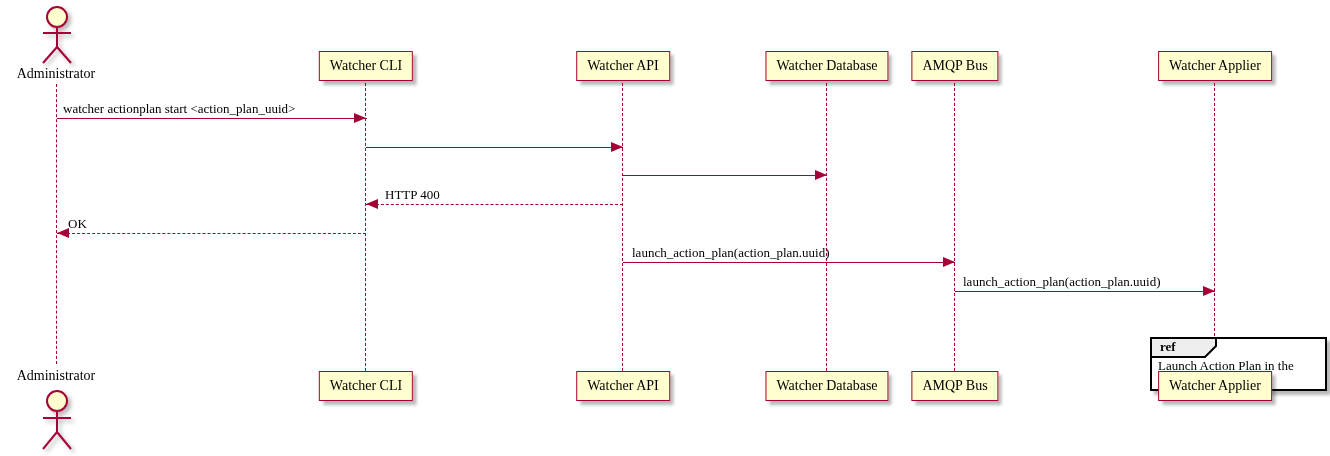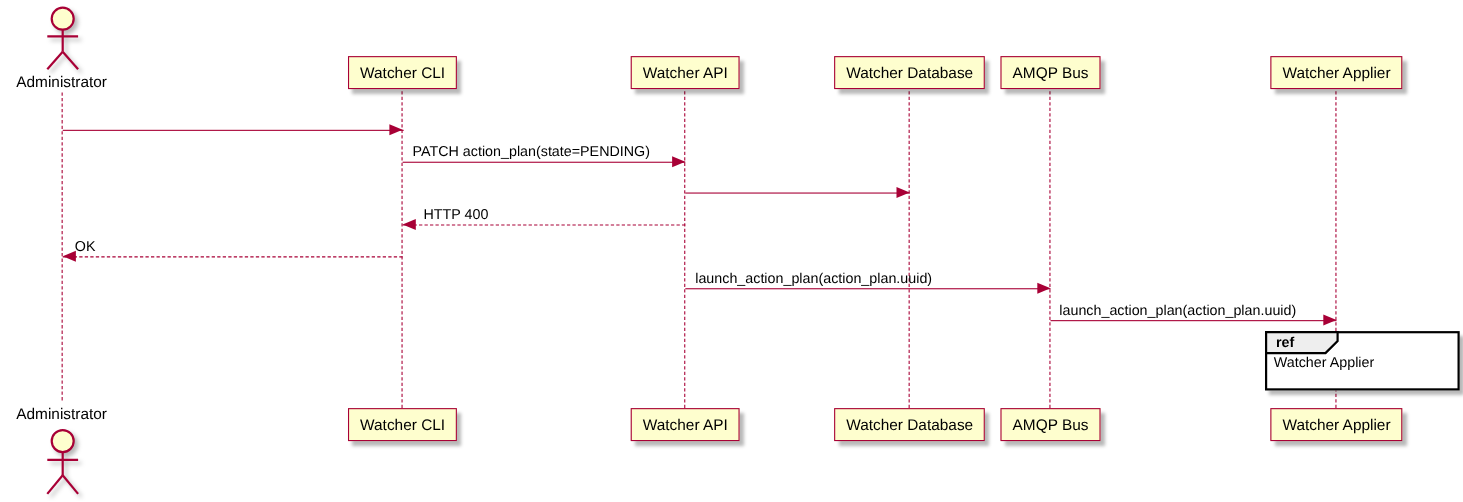--- a/index.html
+++ b/index.html
@@ -1,38 +1,39 @@
 <!DOCTYPE html>
 <html><head>
 <meta charset="utf-8">
 <style>
   html,body { margin:0; padding:0; background:#ffffff; }
   .diagram {
     position:relative; width:1330px; height:456px; background:#ffffff;
-    font-family:Liberation Sans, sans-serif; color:#000; overflow:hidden;
+    font-family:Liberation Serif, serif; color:#000; overflow:hidden;
   }
   .lifeline { position:absolute; width:0; border-left:1px dashed #A80036; }
   .pbox {
     position:absolute; transform:translateX(-50%);
     background:#FEFECE; border:1.5px solid #A80036;
     height:28px; line-height:28px; padding:0 10px;
     font-size:14px; color:#000; white-space:nowrap;
     box-shadow:4px 4px 3px rgba(0,0,0,0.28);
   }
   .actor-label { position:absolute; transform:translateX(-50%); font-size:14px; color:#000; white-space:nowrap; }
   .actor-svg { position:absolute; filter:drop-shadow(3px 3px 2px rgba(0,0,0,0.28)); }
   .msg-label { position:absolute; font-size:13px; height:15px; line-height:15px; color:#000; white-space:nowrap; }
   .msg-line { position:absolute; height:0; border-top:1px solid #A80036; }
   .msg-line.dashed { border-top-style:dashed; }
   .arr { position:absolute; width:0; height:0; border-top:5px solid transparent; border-bottom:5px solid transparent; }
   .arr.right { border-left:12px solid #A80036; }
   .arr.left  { border-right:12px solid #A80036; }
   .ref {
     position:absolute; background:#ffffff; border:2px solid #000;
     box-shadow:4px 4px 3px rgba(0,0,0,0.28);
+    margin-top:36px;
   }
   .ref-tab { position:absolute; top:-2px; left:-2px; width:72px; height:22px; }
   .ref-tab .kw { position:absolute; left:10px; top:2px; font-size:13px; font-weight:bold; color:#000; }
   .ref-body { position:absolute; left:6px; top:19px; font-size:13px; line-height:15.5px; color:#000; white-space:nowrap; }
 </style>
 </head>
 <body>
 
 <div class="diagram">
 
@@ -51,24 +52,24 @@
     <line x1="24" y1="43" x2="38" y2="59" stroke="#A80036" stroke-width="2"></line>
   </svg>
   <div class="actor-label" style="left:56px;top:66px">Administrator</div>
 
   <div class="pbox" style="left:366px;top:51px">Watcher CLI</div>
   <div class="pbox" style="left:623px;top:51px">Watcher API</div>
   <div class="pbox" style="left:827px;top:51px">Watcher Database</div>
   <div class="pbox" style="left:955px;top:51px">AMQP Bus</div>
   <div class="pbox" style="left:1215px;top:51px">Watcher Applier</div>
 
+  <div class="msg-label" style="left:63px;top:101px">watcher actionplan start &lt;action_plan_uuid&gt;</div>
   <div class="msg-line" style="left:57px;top:118px;width:310px"></div>
   <div class="arr right" style="left:354px;top:113px"></div>
 
-  <div class="msg-label" style="left:375px;top:130px">PATCH action_plan(state=PENDING)</div>
   <div class="msg-line" style="left:366px;top:147px;width:257px"></div>
   <div class="arr right" style="left:611px;top:142px"></div>
 
   <div class="msg-line" style="left:623px;top:175px;width:204px"></div>
   <div class="arr right" style="left:815px;top:170px"></div>
 
   <div class="msg-label" style="left:385px;top:187px">HTTP 400</div>
   <div class="msg-line dashed" style="left:366px;top:204px;width:257px"></div>
   <div class="arr left" style="left:366px;top:199px"></div>
 
@@ -85,20 +86,21 @@
   <div class="arr right" style="left:1203px;top:286px"></div>
 
   <div class="ref" style="left:1150px;top:301px;width:173px;height:50px">
     <div class="ref-tab">
       <svg width="72" height="22" viewBox="0 0 72 22">
         <path d="M1,1 H66 V9 L55,20 H1 Z" fill="#EEEEEE" stroke="#000000" stroke-width="2"></path>
       </svg>
       <span class="kw">ref</span>
     </div>
     <div class="ref-body">
+      <div>Launch Action Plan in the</div>
       <div>Watcher Applier</div>
     </div>
   </div>
 
   <div class="pbox" style="left:366px;top:371px">Watcher CLI</div>
   <div class="pbox" style="left:623px;top:371px">Watcher API</div>
   <div class="pbox" style="left:827px;top:371px">Watcher Database</div>
   <div class="pbox" style="left:955px;top:371px">AMQP Bus</div>
   <div class="pbox" style="left:1215px;top:371px">Watcher Applier</div>
 

